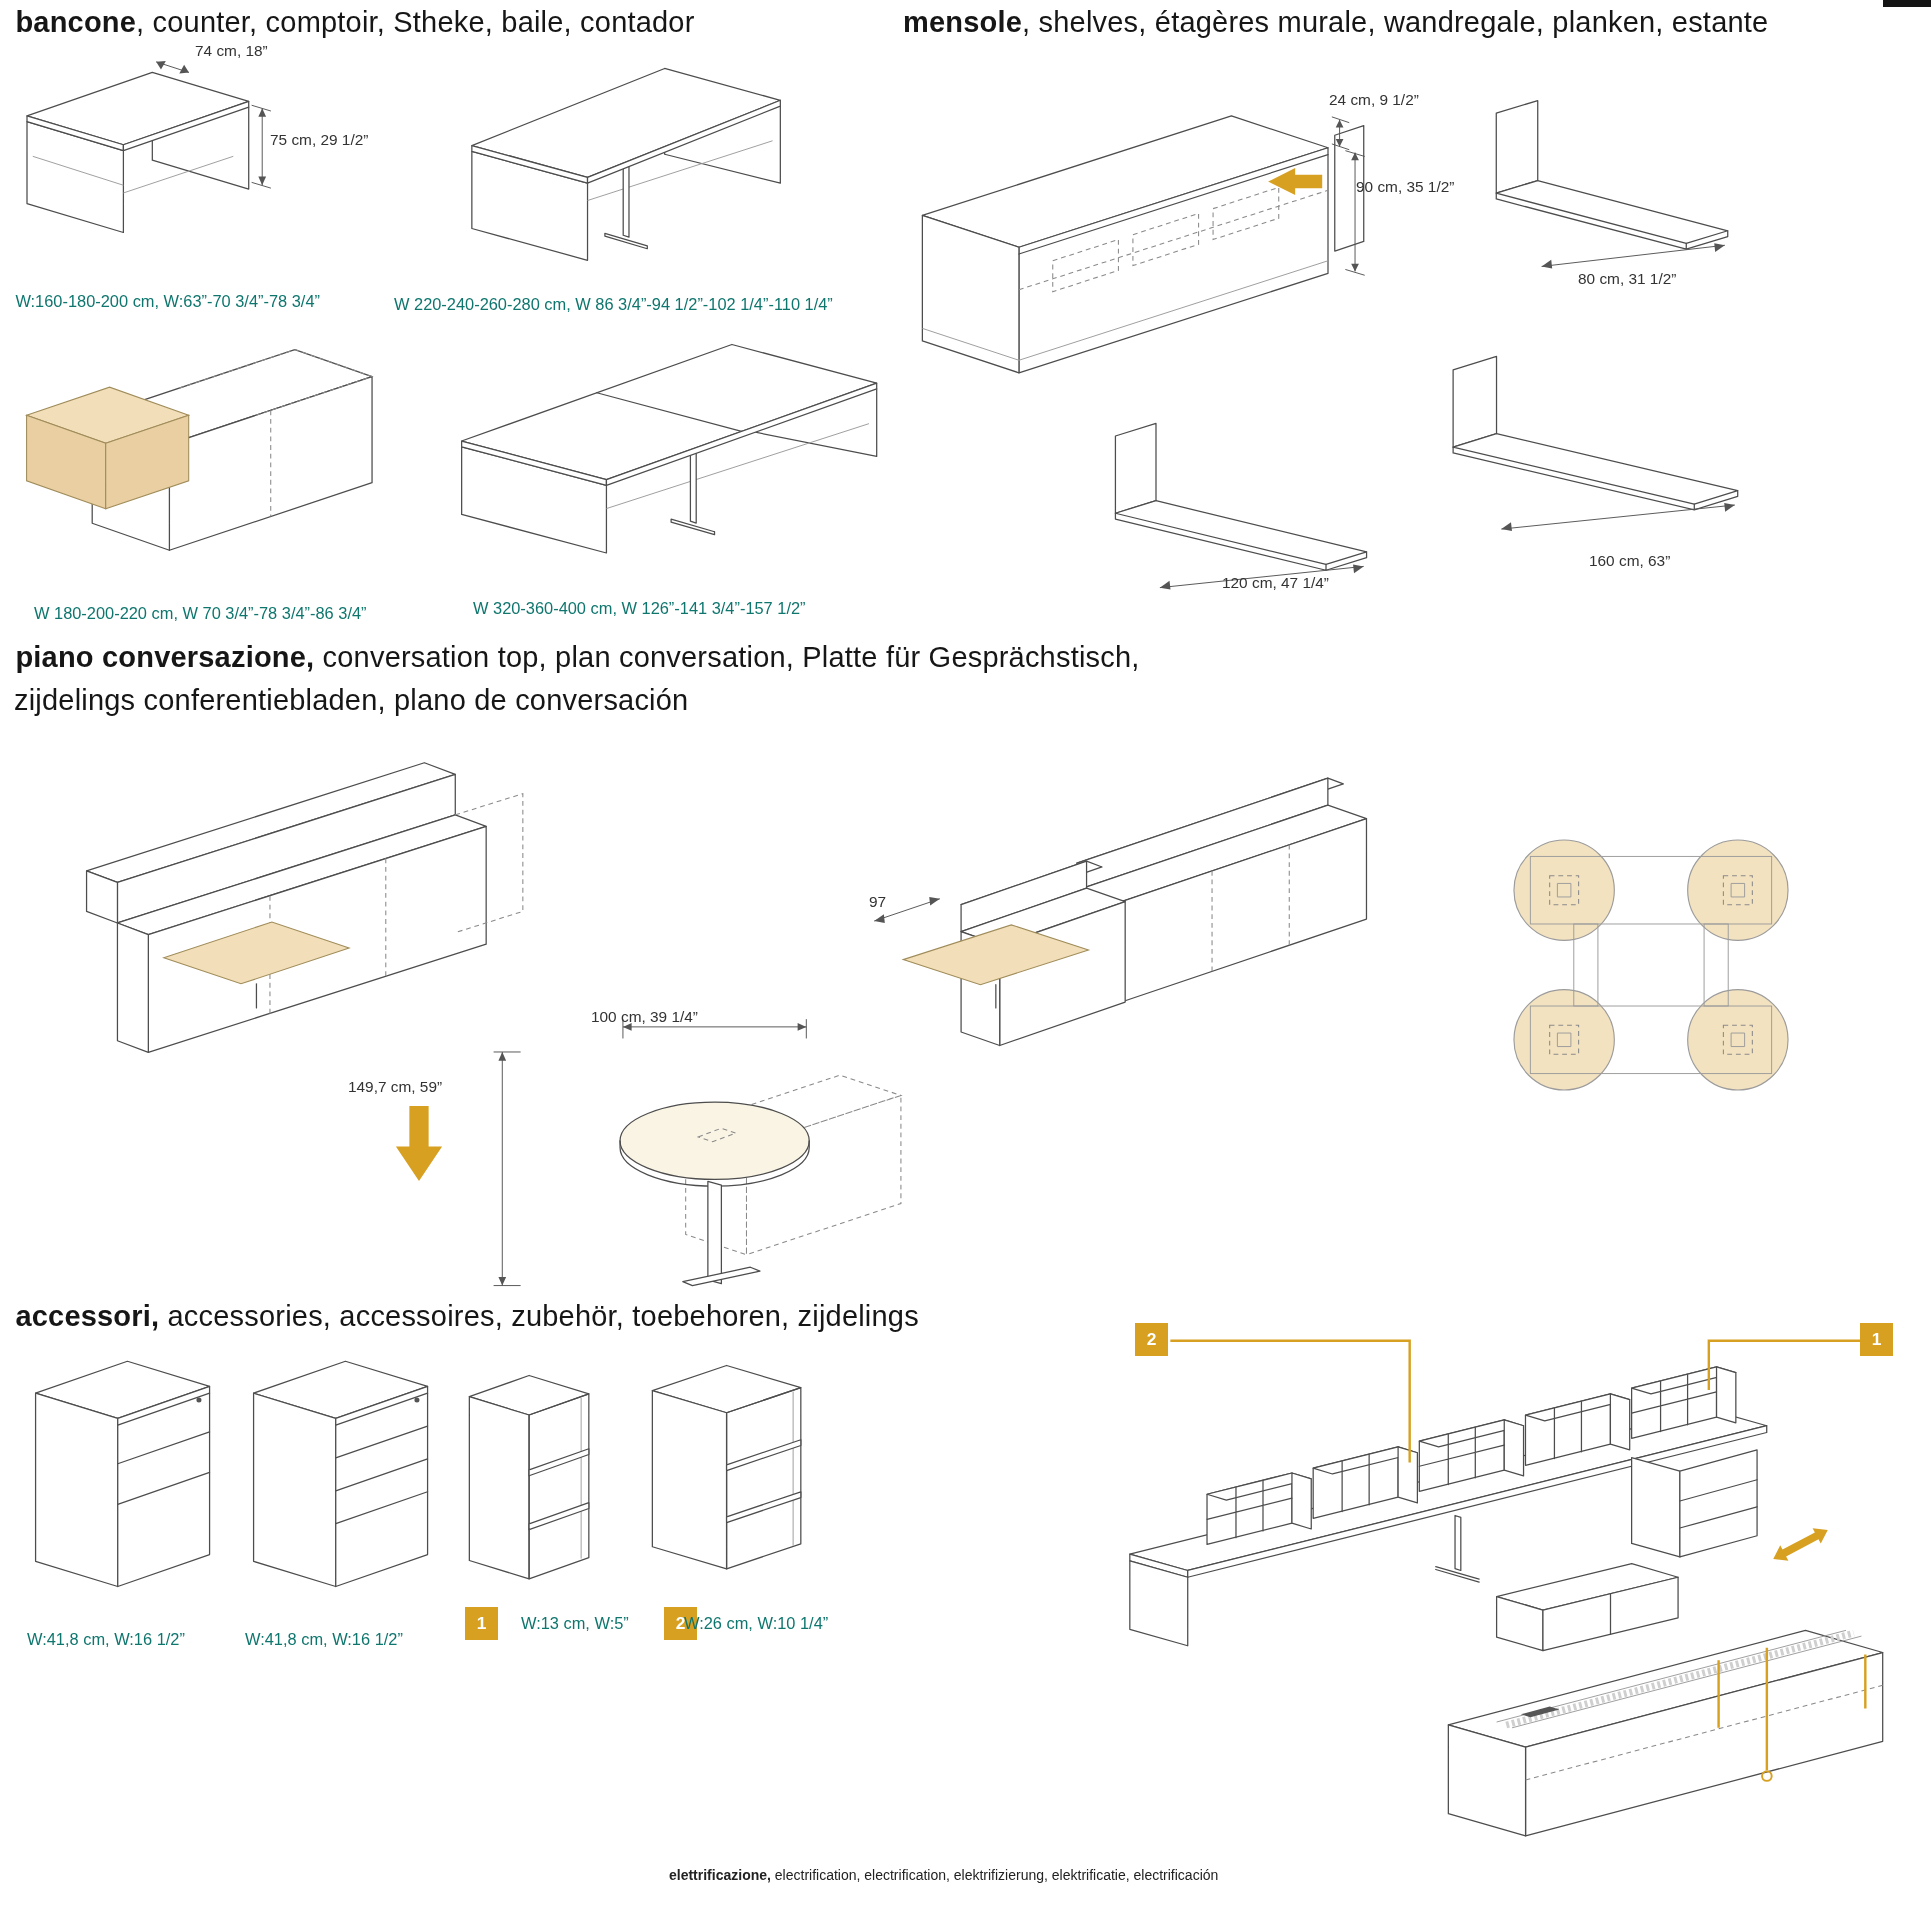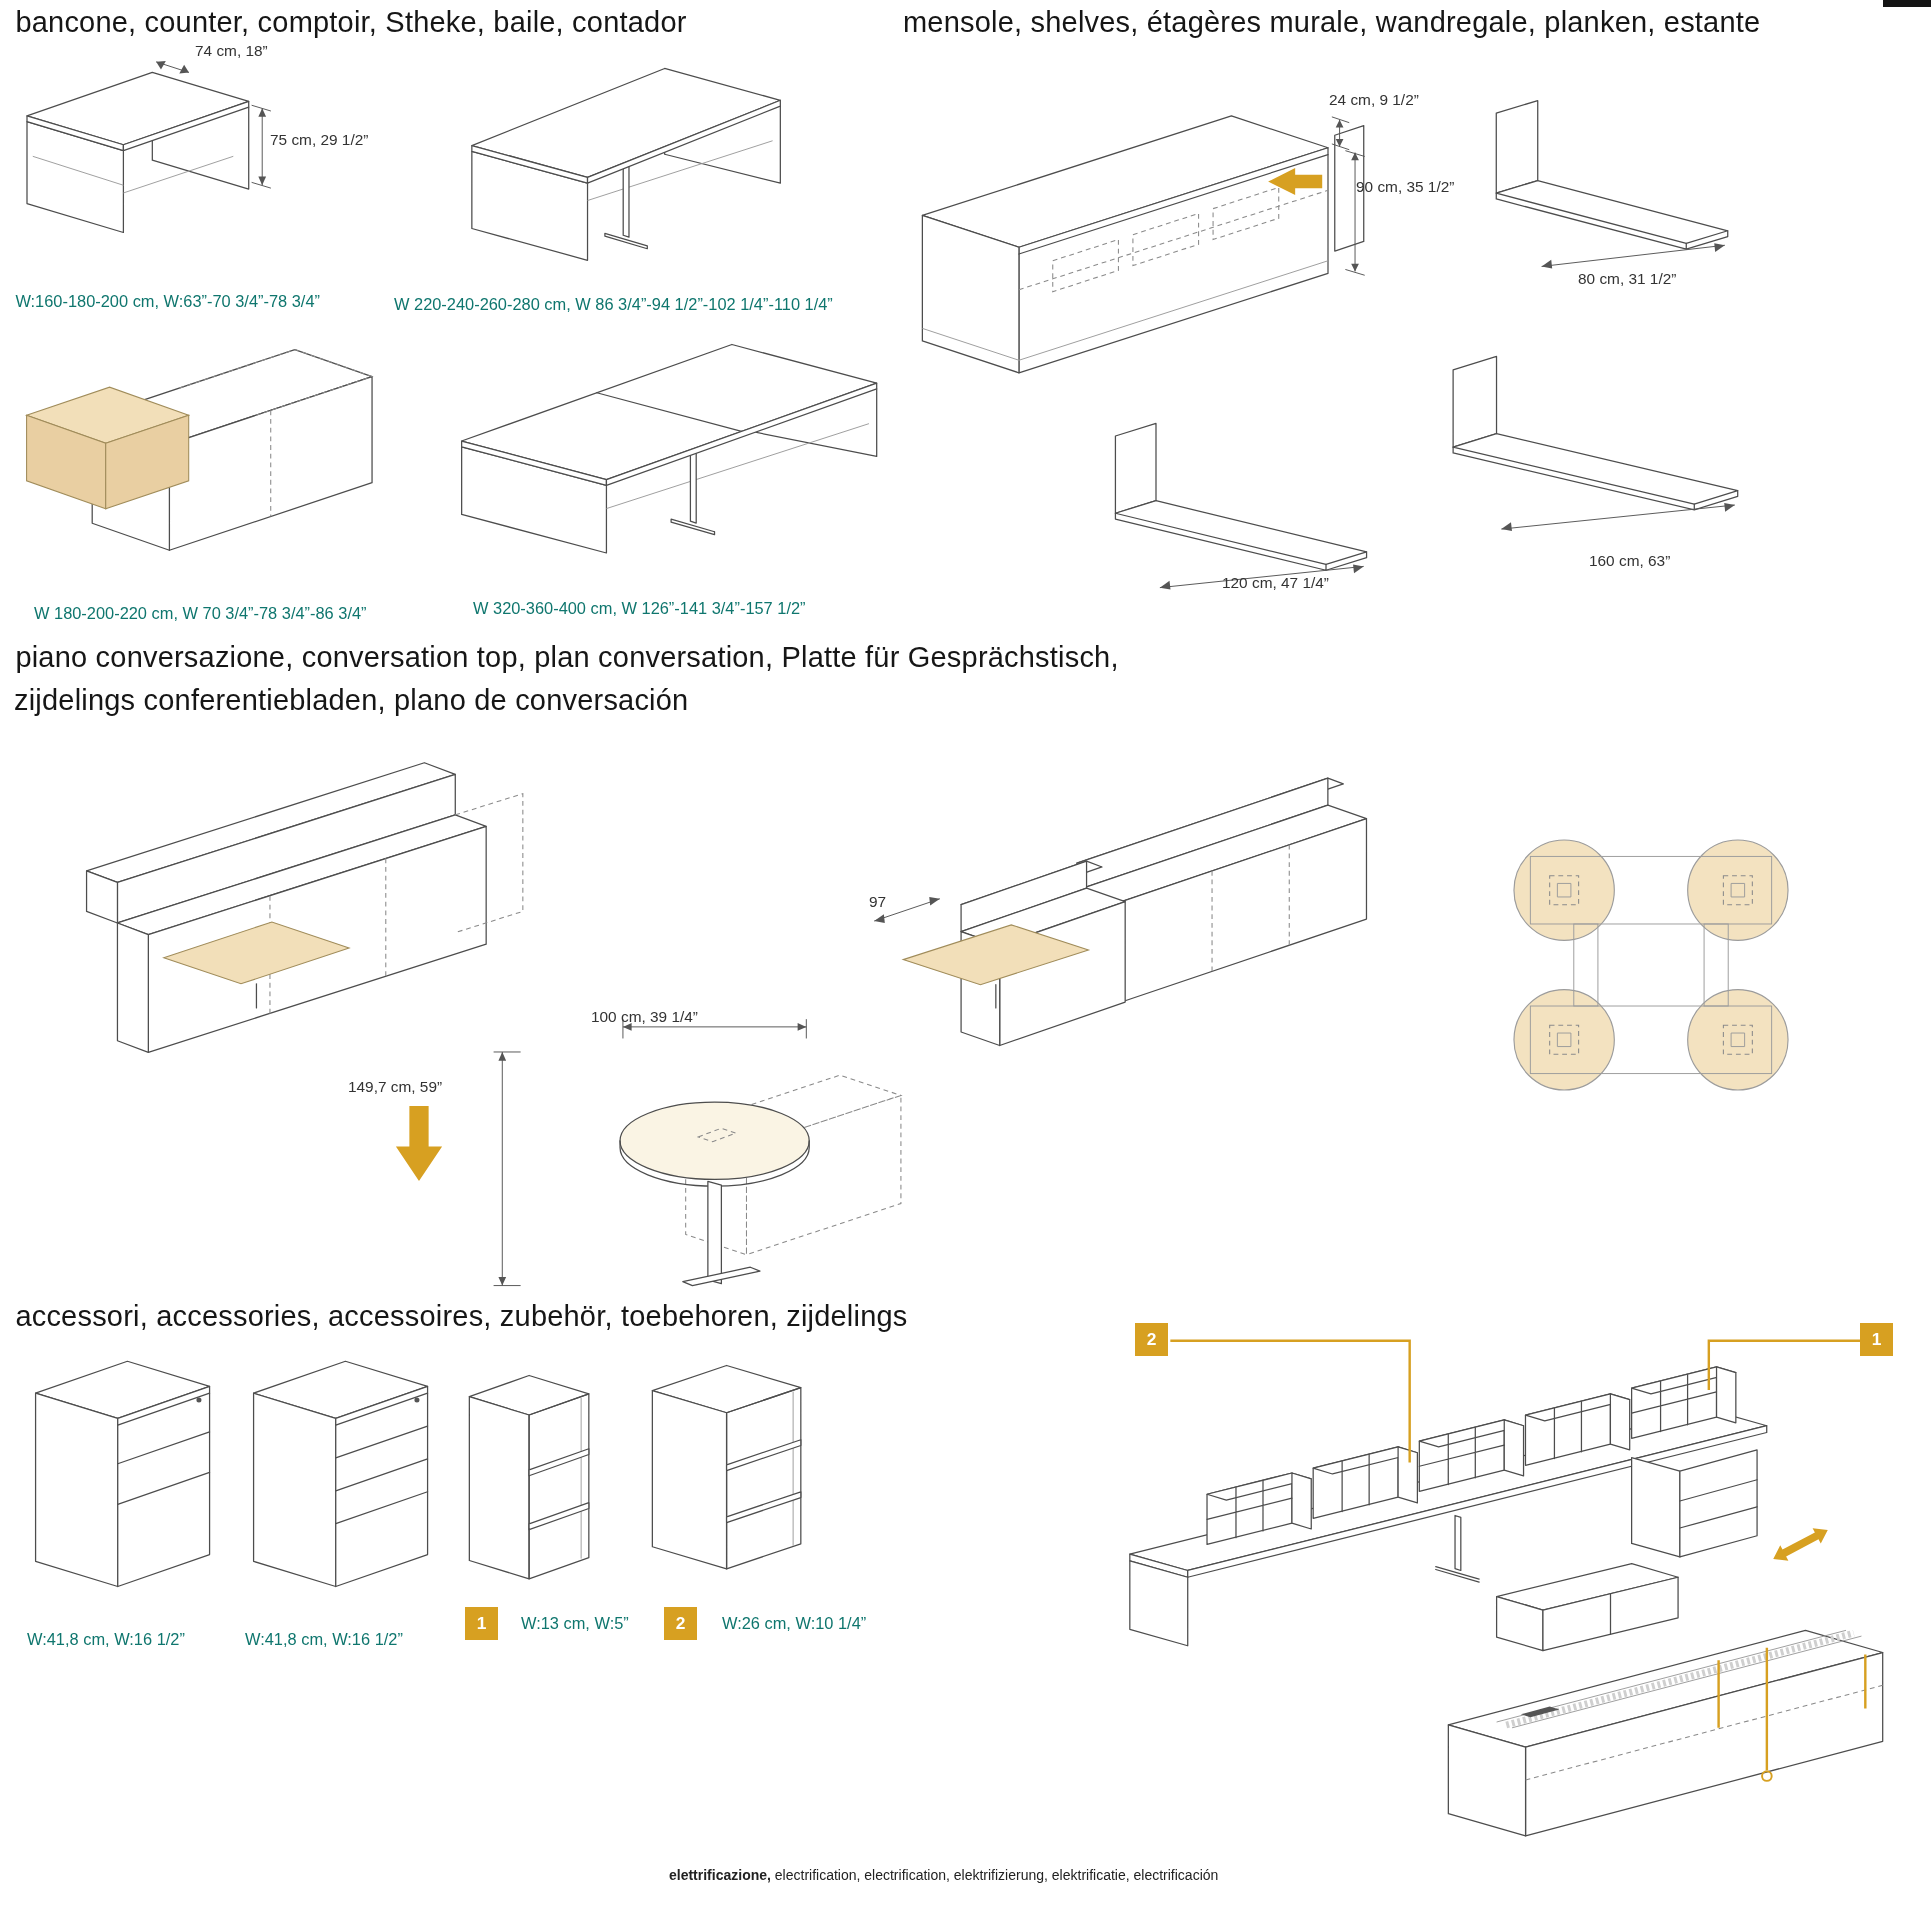--- a/index.html
+++ b/index.html
@@ -3,21 +3,21 @@
 <meta charset="utf-8">
 <style>
   * { box-sizing: border-box; margin: 0; padding: 0; }
   html,body { background:#ffffff; }
   body {
     width: 1931px; height: 1908px; position: relative;
     font-family: "Liberation Sans", sans-serif; color:#1a1a1a; overflow: hidden;
   }
   .abs { position: absolute; }
   .title { font-size: 29px; color:#161616; letter-spacing: 0.2px; white-space: nowrap; }
-  .title b { font-weight: 400; }
+  .title b { font-weight: 700; }
   .caption { font-size: 16.4px; color:#0f766e; white-space: nowrap; }
   .dimlbl { font-size: 15.4px; color:#333; white-space: nowrap; }
   .badge {
     width: 33px; height: 33px; background:#D7A021; color:#fff;
     font-weight: 700; font-size: 17.4px; display:flex; align-items:center; justify-content:center;
   }
   .footer-line { font-size: 14px; color:#222; white-space: nowrap; }
   .footer-line b { font-weight: 700; }
   .cropmark { background:#141414; }
   svg.draw { position: absolute; overflow: visible; }
@@ -276,21 +276,21 @@
 
 <svg class="draw" style="left:635px;top:1342px" width="188" height="261" viewBox="0 0 195 270">
   <path class="wh" d="M18,50 L95,24 L172,47 L95,73 Z"></path>
   <path class="wh" d="M18,50 L95,73 L95,235 L18,212 Z"></path>
   <path class="ln" d="M95,73 L172,47 L172,209 L95,235 Z"></path>
   <path class="lt" d="M164,51 L164,211"></path>
   <path class="wh" d="M95,127 L172,101 L172,107 L95,133 Z"></path>
   <path class="wh" d="M95,181 L172,155 L172,161 L95,187 Z"></path>
 </svg>
 <div class="abs badge" style="left:664px;top:1607px">2</div>
-<div class="abs caption" style="left:722px;top:1614px">W:26 cm, W:10 1/4”</div>
+<div class="abs caption" style="left:684px;top:1614px">W:26 cm, W:10 1/4”</div>
 
 <svg class="draw" style="left:1091px;top:1308px" width="840" height="386" viewBox="0 0 870 400">
 
   <path class="wh" d="M40,255 L640,105 L700,122 L100,272 Z"></path>
   <path class="wh" d="M40,255 L100,272 L100,279 L40,262 Z"></path>
   <path class="wh" d="M100,272 L700,122 L700,129 L100,279 Z"></path>
   <path class="wh" d="M40,262 L100,279 L100,350 L40,333 Z"></path>
   <path class="wh" d="M377,215 L383,217 L383,272 L377,270 Z"></path>
   <path class="ln" d="M357,268 L402,281 M357,271 L402,284"></path>
 

